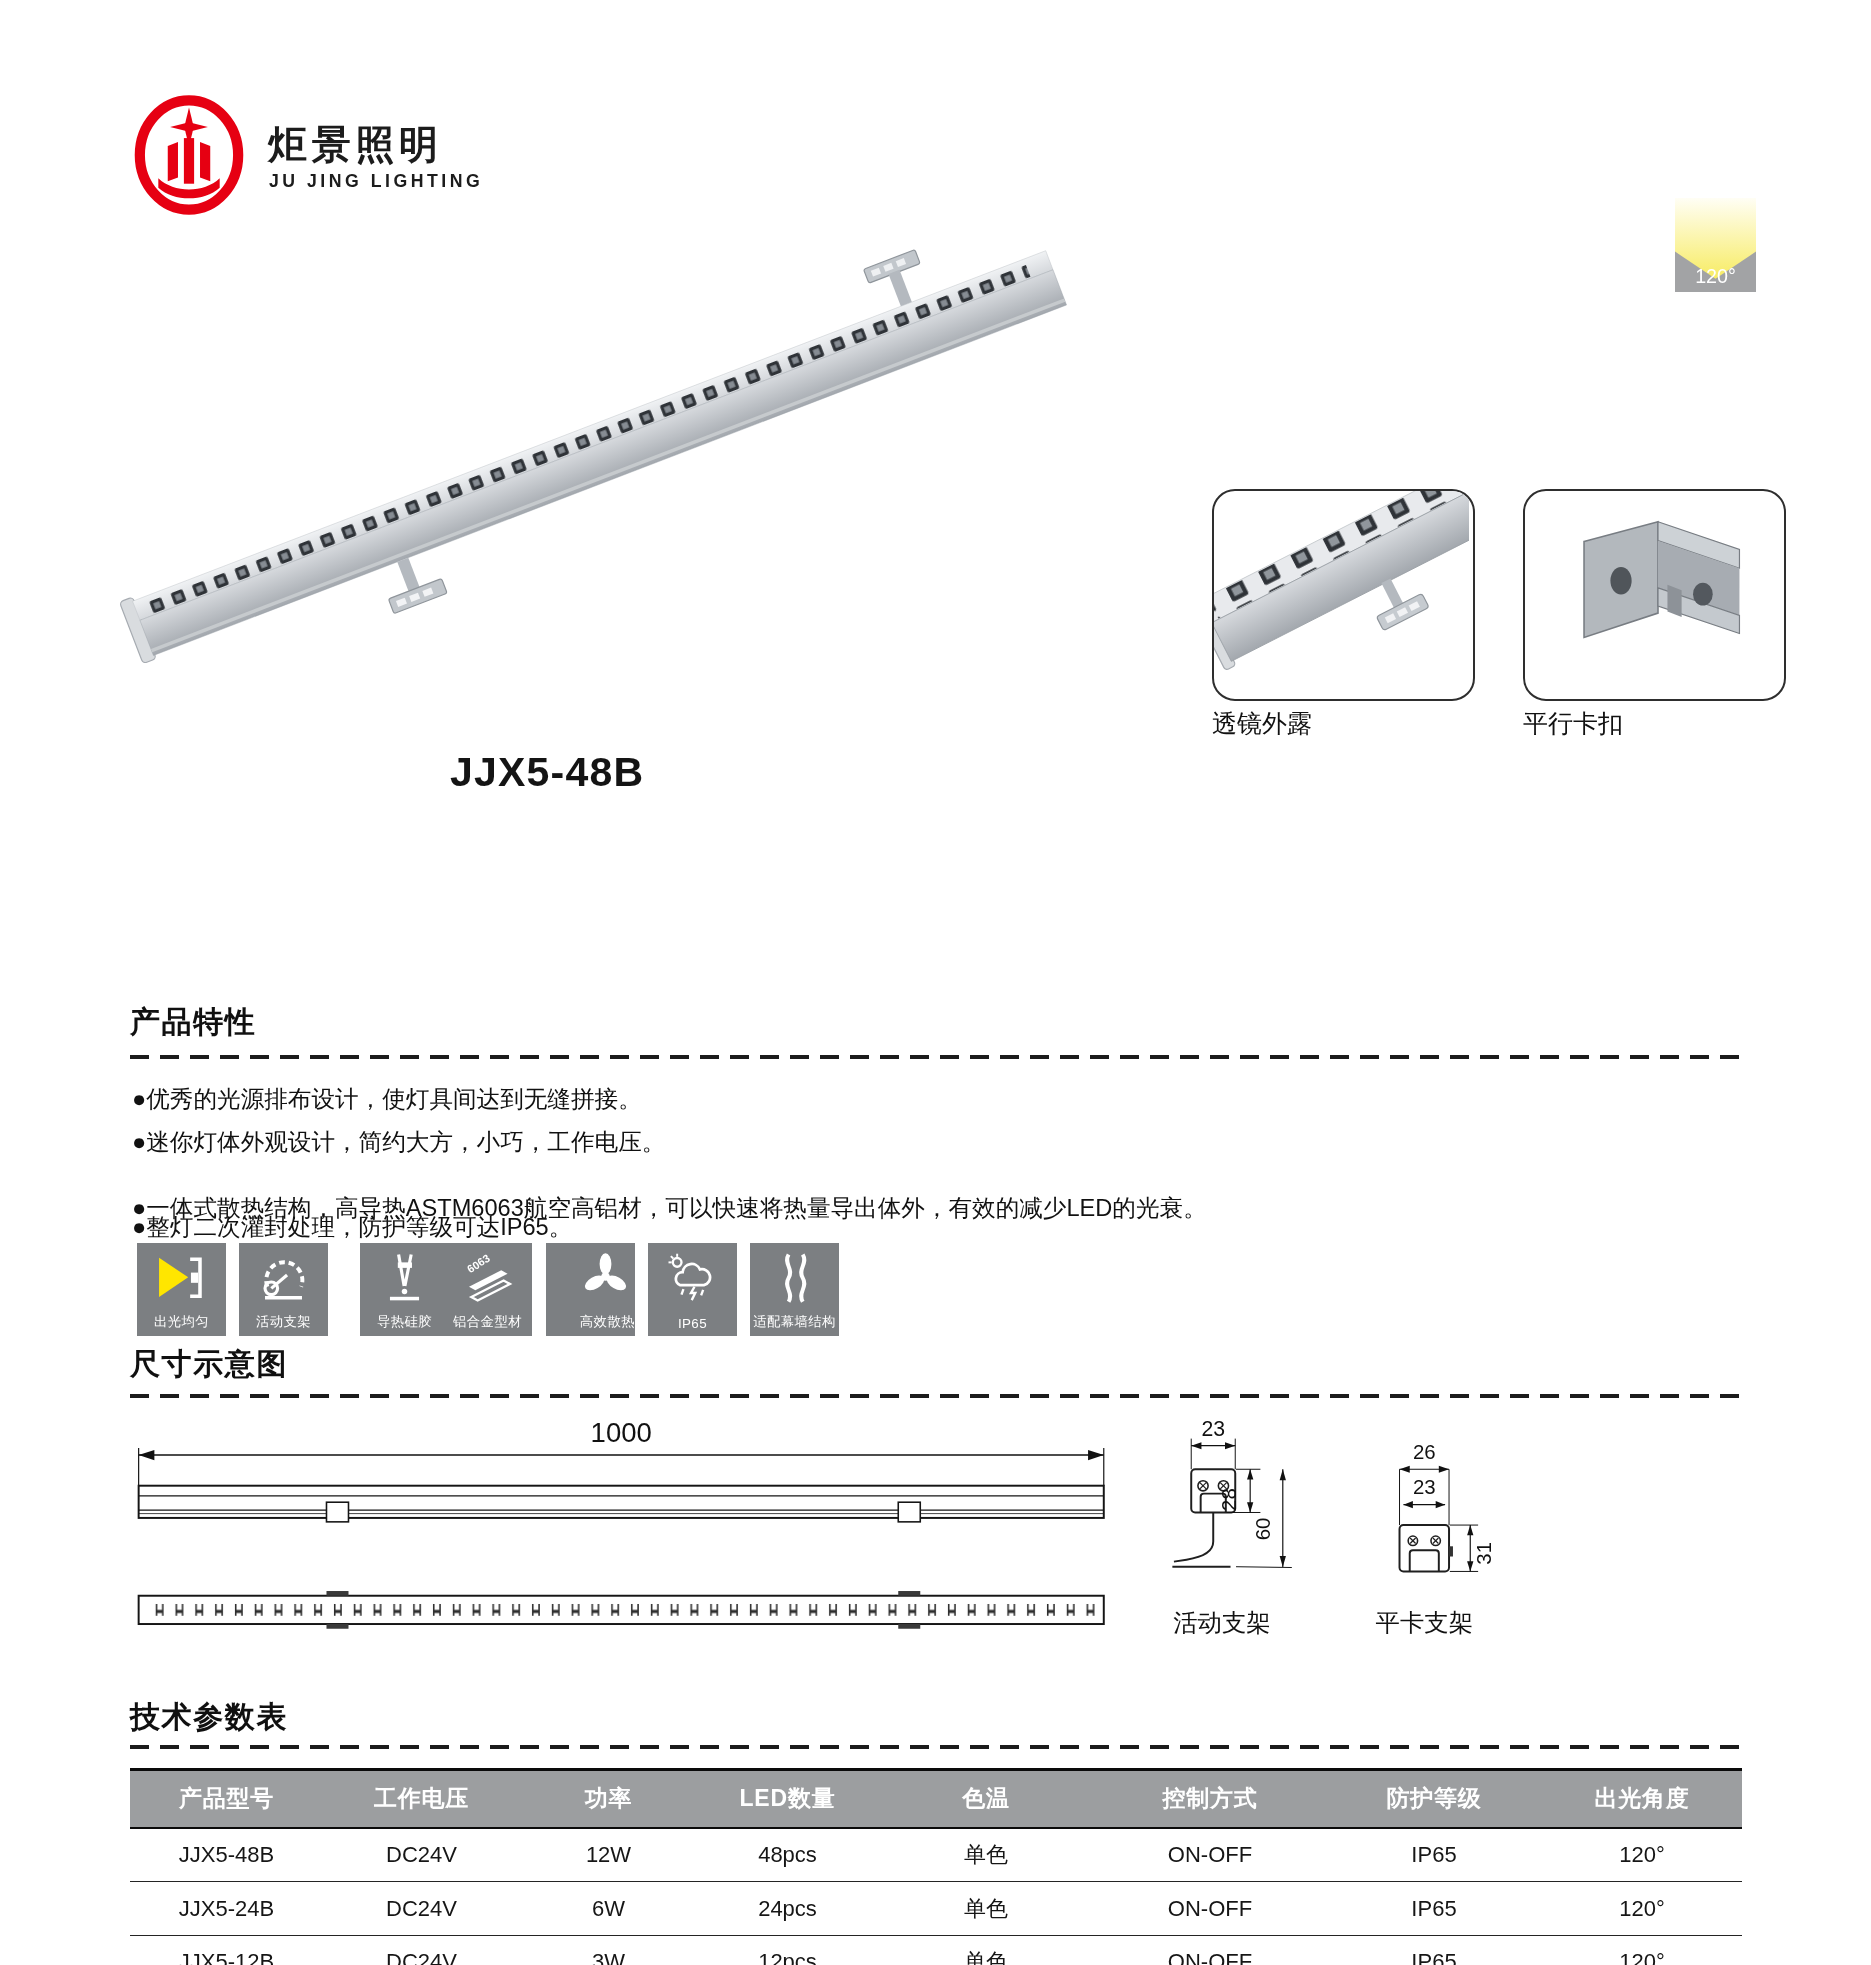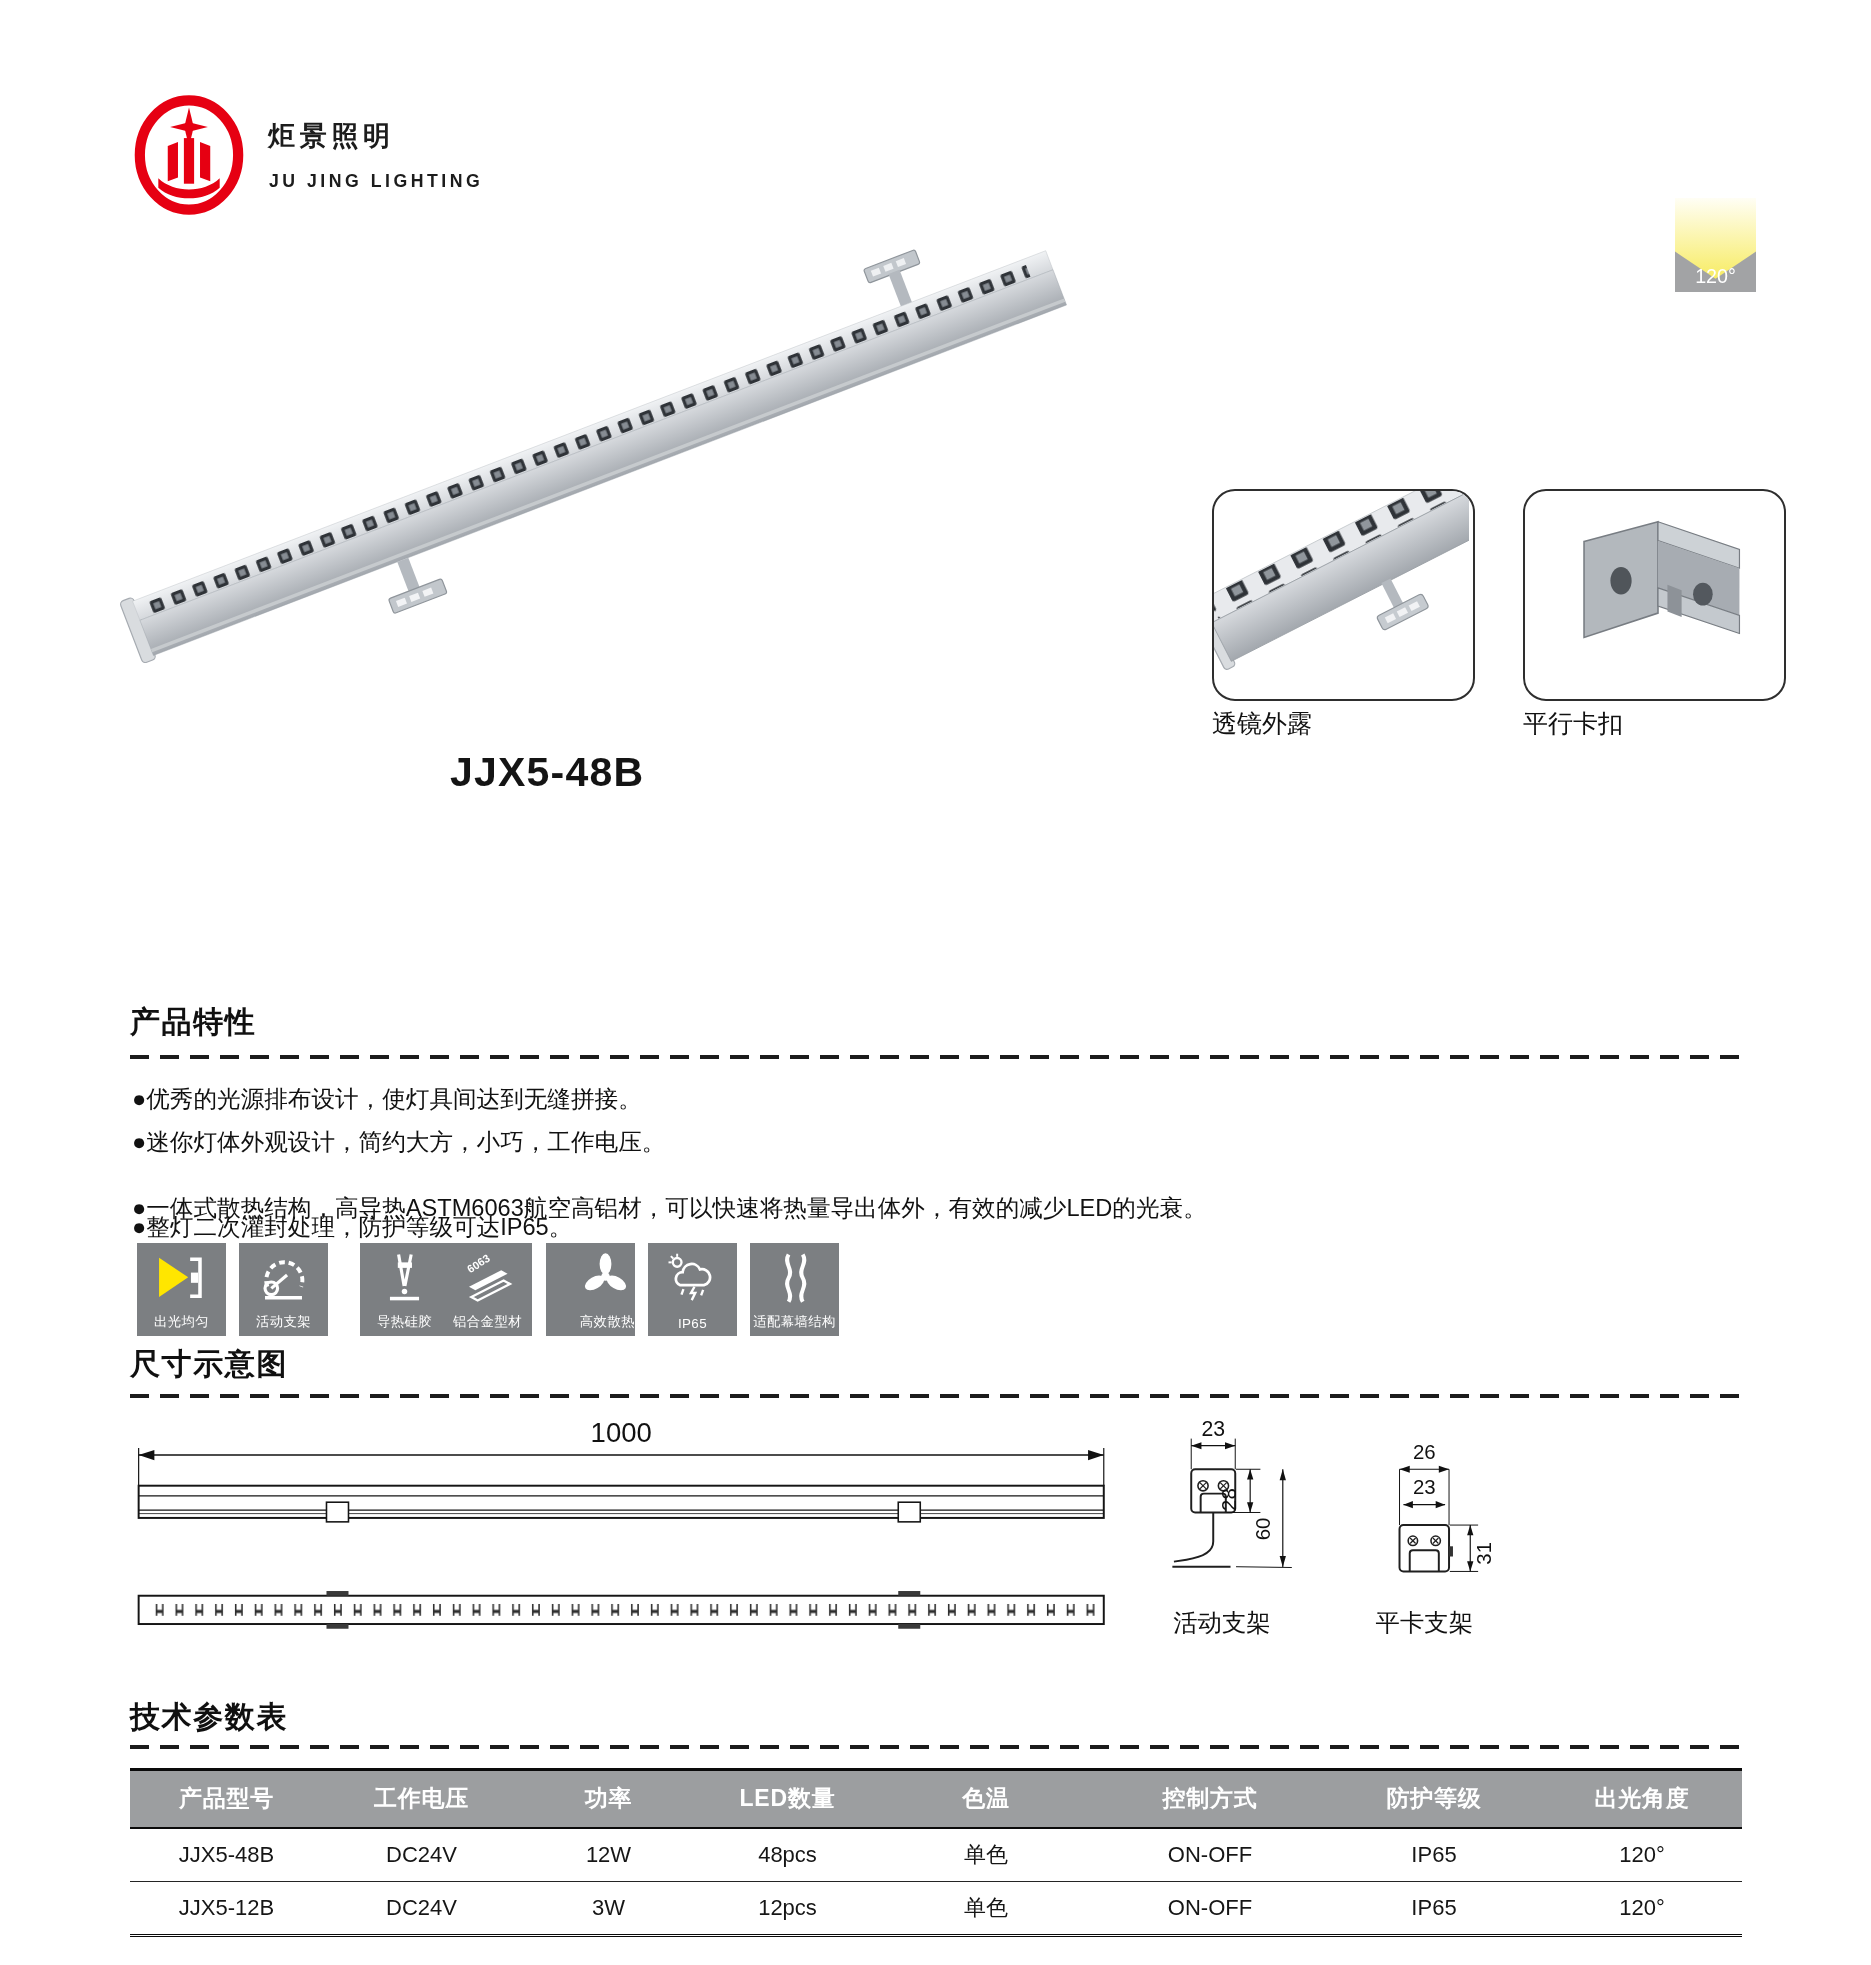--- a/index.html
+++ b/index.html
@@ -32,21 +32,21 @@
 <div class="abs" style="left:130px;top:94px;width:511px;height:130px;">
   <svg width="118" height="122" viewBox="0 0 300 310" style="position:absolute;left:0;top:0;">
     <ellipse cx="150" cy="155" rx="125" ry="139" fill="none" stroke="#e60012" stroke-width="26"></ellipse>
     <path d="M150 34 L162 84 L150 134 L138 84 Z" fill="#e60012"></path>
     <path d="M102 84 L150 72 L198 84 L150 96 Z" fill="#e60012"></path>
     <path d="M96 132 L122 122 L122 212 L96 222 Z" fill="#e60012"></path>
     <path d="M137 112 L163 112 L163 228 L137 228 Z" fill="#e60012"></path>
     <path d="M178 122 L204 132 L204 222 L178 212 Z" fill="#e60012"></path>
     <path d="M72 214 C112 252 188 252 228 214 L228 238 C188 274 112 274 72 238 Z" fill="#e60012"></path>
   </svg>
-  <div style="position:absolute;left:138px;top:24.4px;font-size:27px;font-weight:bold;color:#1c1c1c;letter-spacing:4.7px;">炬景照明</div>
+  <div style="position:absolute;left:138px;top:24.4px;font-size:39px;font-weight:bold;color:#1c1c1c;letter-spacing:4.7px;">炬景照明</div>
   <div style="position:absolute;left:139px;top:77px;font-size:17.7px;font-weight:bold;color:#1c1c1c;letter-spacing:3.5px;">JU JING LIGHTING</div>
 </div>
 
 <div class="abs" style="left:1675px;top:198px;width:81px;height:94px;background:#a2a3a5;">
   <div style="position:absolute;left:0;top:0;width:81px;height:94px;
        background:linear-gradient(#fffef5,#f6e94b);clip-path:polygon(0 0,100% 0,100% 57%,50% 86%,0 57%);"></div>
   <div style="position:absolute;left:0;right:0;bottom:3.9px;text-align:center;color:#ffffff;font-size:19.7px;">120°</div>
 </div>
 
 <svg class="abs" style="left:118px;top:232px;" width="1022" height="491" viewBox="0 0 2600 1250">
@@ -311,20 +311,30 @@
       <td>JJX5-48B</td>
       <td>DC24V</td>
       <td>12W</td>
       <td>48pcs</td>
       <td>单色</td>
       <td>ON-OFF</td>
       <td>IP65</td>
       <td>120°</td>
     </tr>
     <tr>
+      <td>JJX5-24B</td>
+      <td>DC24V</td>
+      <td>6W</td>
+      <td>24pcs</td>
+      <td>单色</td>
+      <td>ON-OFF</td>
+      <td>IP65</td>
+      <td>120°</td>
+    </tr>
+    <tr>
       <td>JJX5-12B</td>
       <td>DC24V</td>
       <td>3W</td>
       <td>12pcs</td>
       <td>单色</td>
       <td>ON-OFF</td>
       <td>IP65</td>
       <td>120°</td>
     </tr>
   </tbody>

